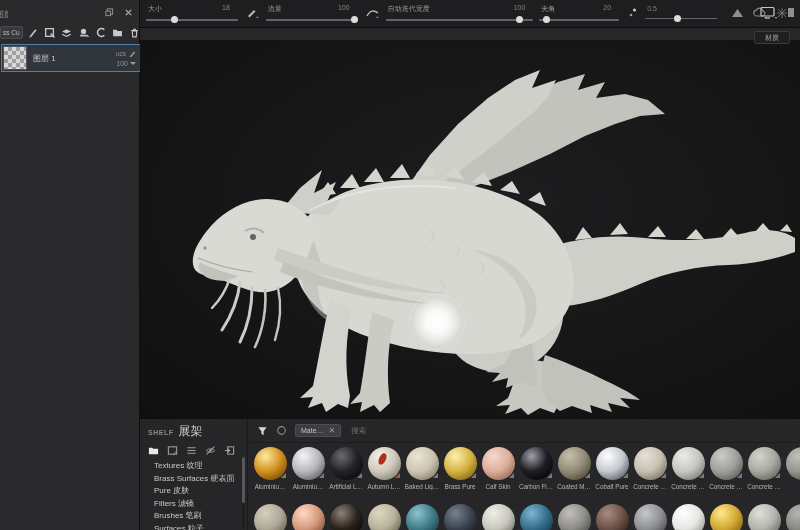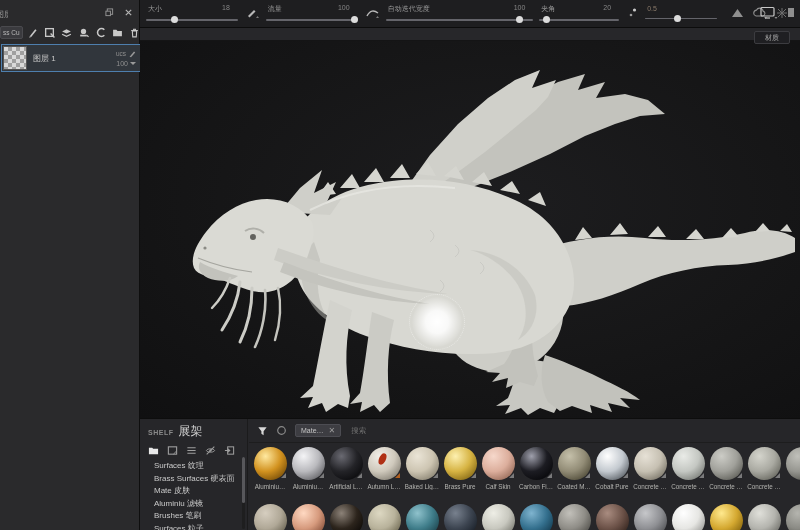--- a/index.html
+++ b/index.html
@@ -354,24 +354,24 @@
             </svg>
           </span>
         <span class="icon-btn">
             <svg class="ic" width="12" height="11" viewBox="0 0 12 11">
               <rect x="4" y="1.5" width="6.5" height="8" fill="none" stroke="#9f9f9f" stroke-width="1.1"></rect>
               <path d="M1 5.5 h5 M4 3.5 L6.3 5.5 L4 7.5" fill="none" stroke="#9f9f9f" stroke-width="1.1"></path>
             </svg>
           </span>
       </div>
       <div class="cat-list" id="cat-list">
-          <div class="cat-item">Surfaces 纹理</div>
+          <div class="cat-item">Textures 纹理</div>
           <div class="cat-item">Brass Surfaces 硬表面</div>
-          <div class="cat-item">Mate 皮肤</div>
-          <div class="cat-item">Aluminiu 滤镜</div>
+          <div class="cat-item">Pure 皮肤</div>
+          <div class="cat-item">Filters 滤镜</div>
           <div class="cat-item">Brushes 笔刷</div>
           <div class="cat-item">Surfaces 粒子</div>
           <div class="cat-item">Tools 工具</div>
         </div>
       <div class="cat-scroll">
           <div class="cat-thumb"></div>
         </div>
     </div>
 
     <div class="shelf-right">

